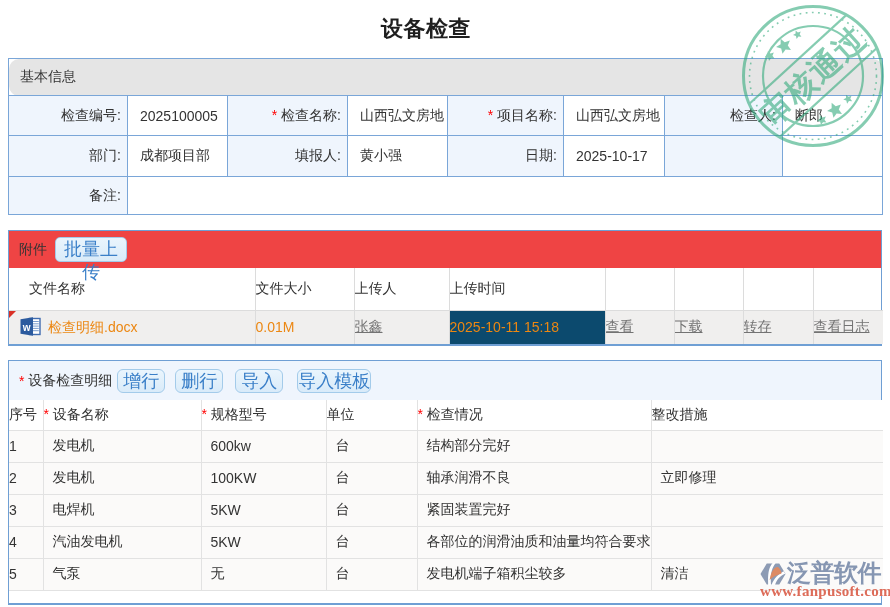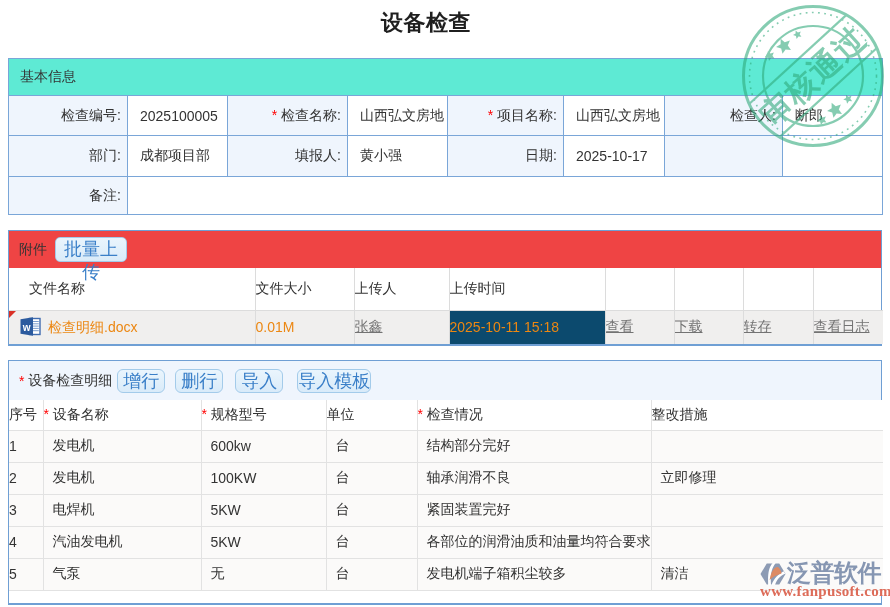--- a/index.html
+++ b/index.html
@@ -1,24 +1,24 @@
 <!DOCTYPE html>
 <html><head>
 <meta charset="utf-8">
 <style>
 * { box-sizing: border-box; margin:0; padding:0; }
 html,body { width:890px; height:607px; background:#fff; font-family:"Liberation Sans",sans-serif; position:relative; overflow:hidden; }
-.title { position:absolute; left:0; top:8px; width:816px; text-align:center; font-size:22px; font-weight:bold; color:#1f1f1f; letter-spacing:0.5px;padding-left:36px; }
+.title { position:absolute; left:0; top:14px; width:816px; text-align:center; font-size:22px; font-weight:bold; color:#1f1f1f; letter-spacing:0.5px;padding-left:36px; }
 table { border-collapse:collapse; table-layout:fixed; width:874px; }
 td { font-size:14px; color:#333; overflow:hidden; white-space:nowrap; }
 .red { color:#f00; }
 
 .s1 { position:absolute; left:8px; top:58px; }
 .s1 table td { border:1px solid #7aa6d8; }
-.s1 .hd { background:#5eead4; height:37px; padding-left:11px; }
+.s1 .hd { background:#e5e5e5; height:37px; padding-left:11px;border-radius:10px; }
 .s1 .lb { background:#eff5fd; text-align:right; padding-right:6px; }
 .s1 .vl { background:#fff; padding-left:12px; }
 
 .s2 { position:absolute; left:8px; top:230px; width:874px; border:1px solid #6f9fd4; border-bottom:2px solid #6f9fd4; }
 .s2bar { height:37px; background:#ef4444; display:flex; align-items:center; padding-left:10px; font-size:14px; color:#333; }
 .btn { display:inline-block; background:linear-gradient(#eaf5fd,#d9ebf9); border:1px solid #a3cbea; border-radius:6px; color:#3a7fc8; font-size:18px; text-align:center; }
 .s2 table td { border:1px solid #dcdcdc; height:42px; }
 .s2 table tr.dr td { height:34px; }
 .s2 table td:first-child { border-left:none; }
 .s2 table tr:first-child td { border-top:none; }

